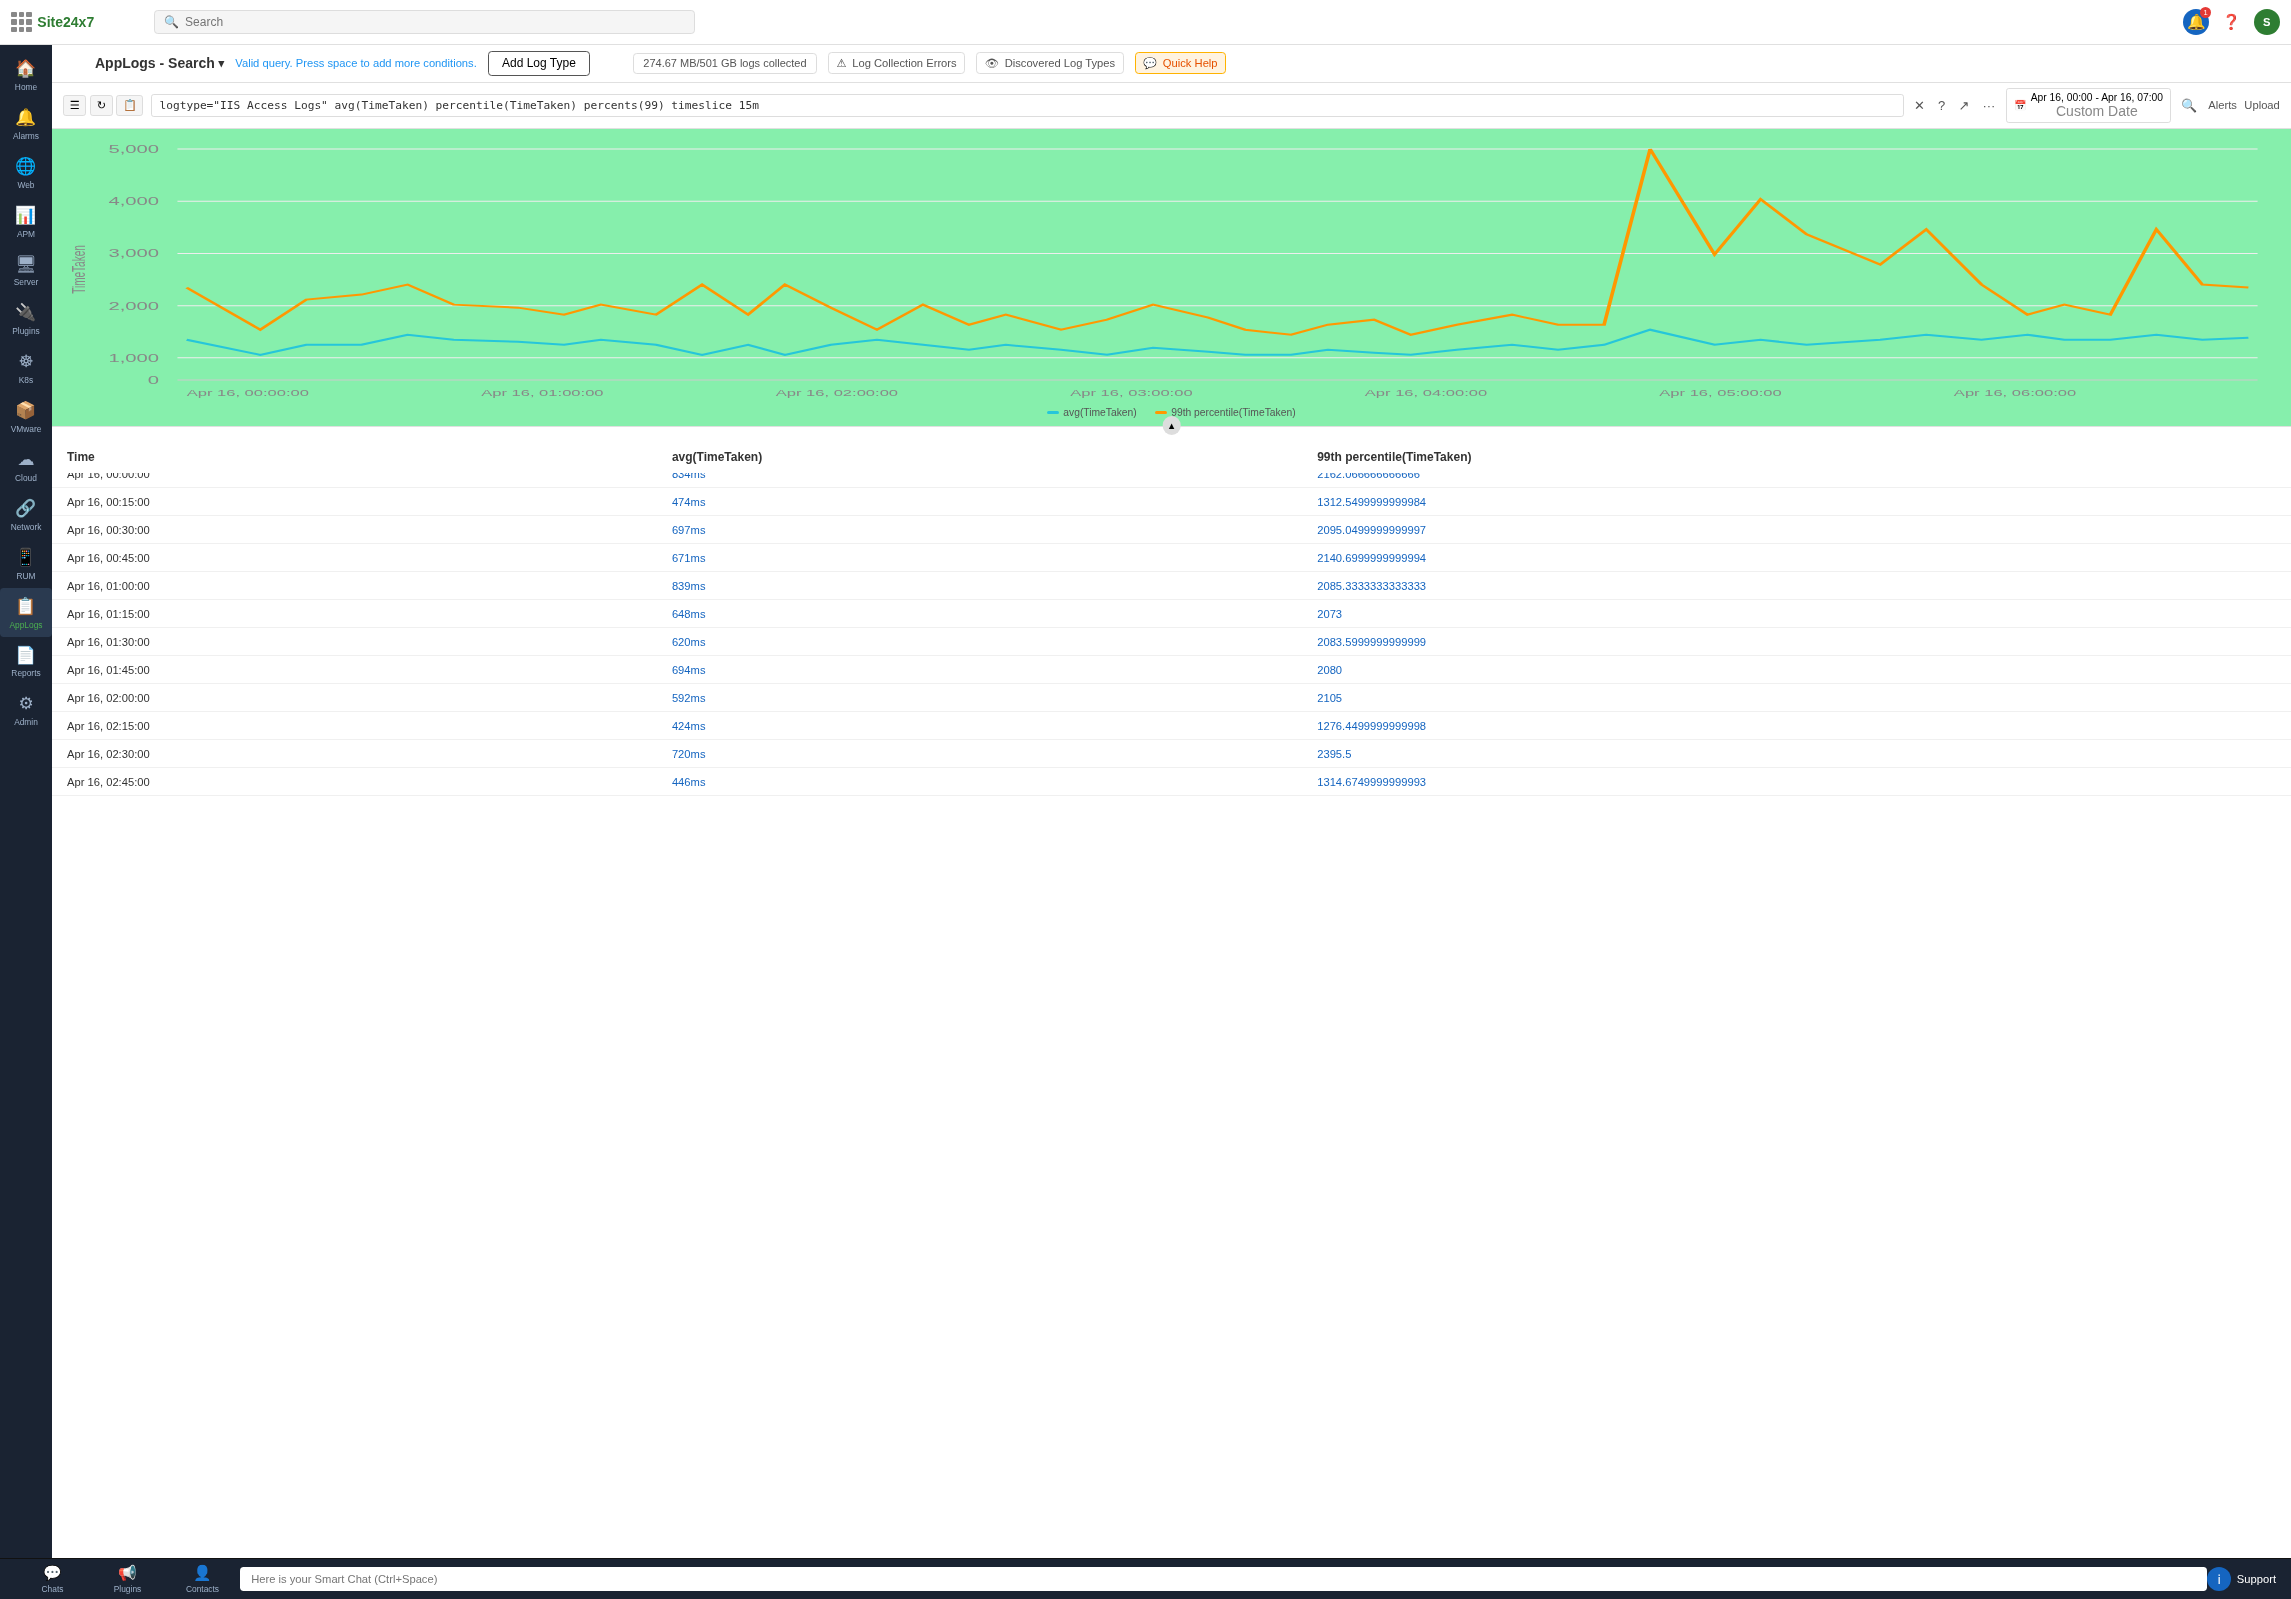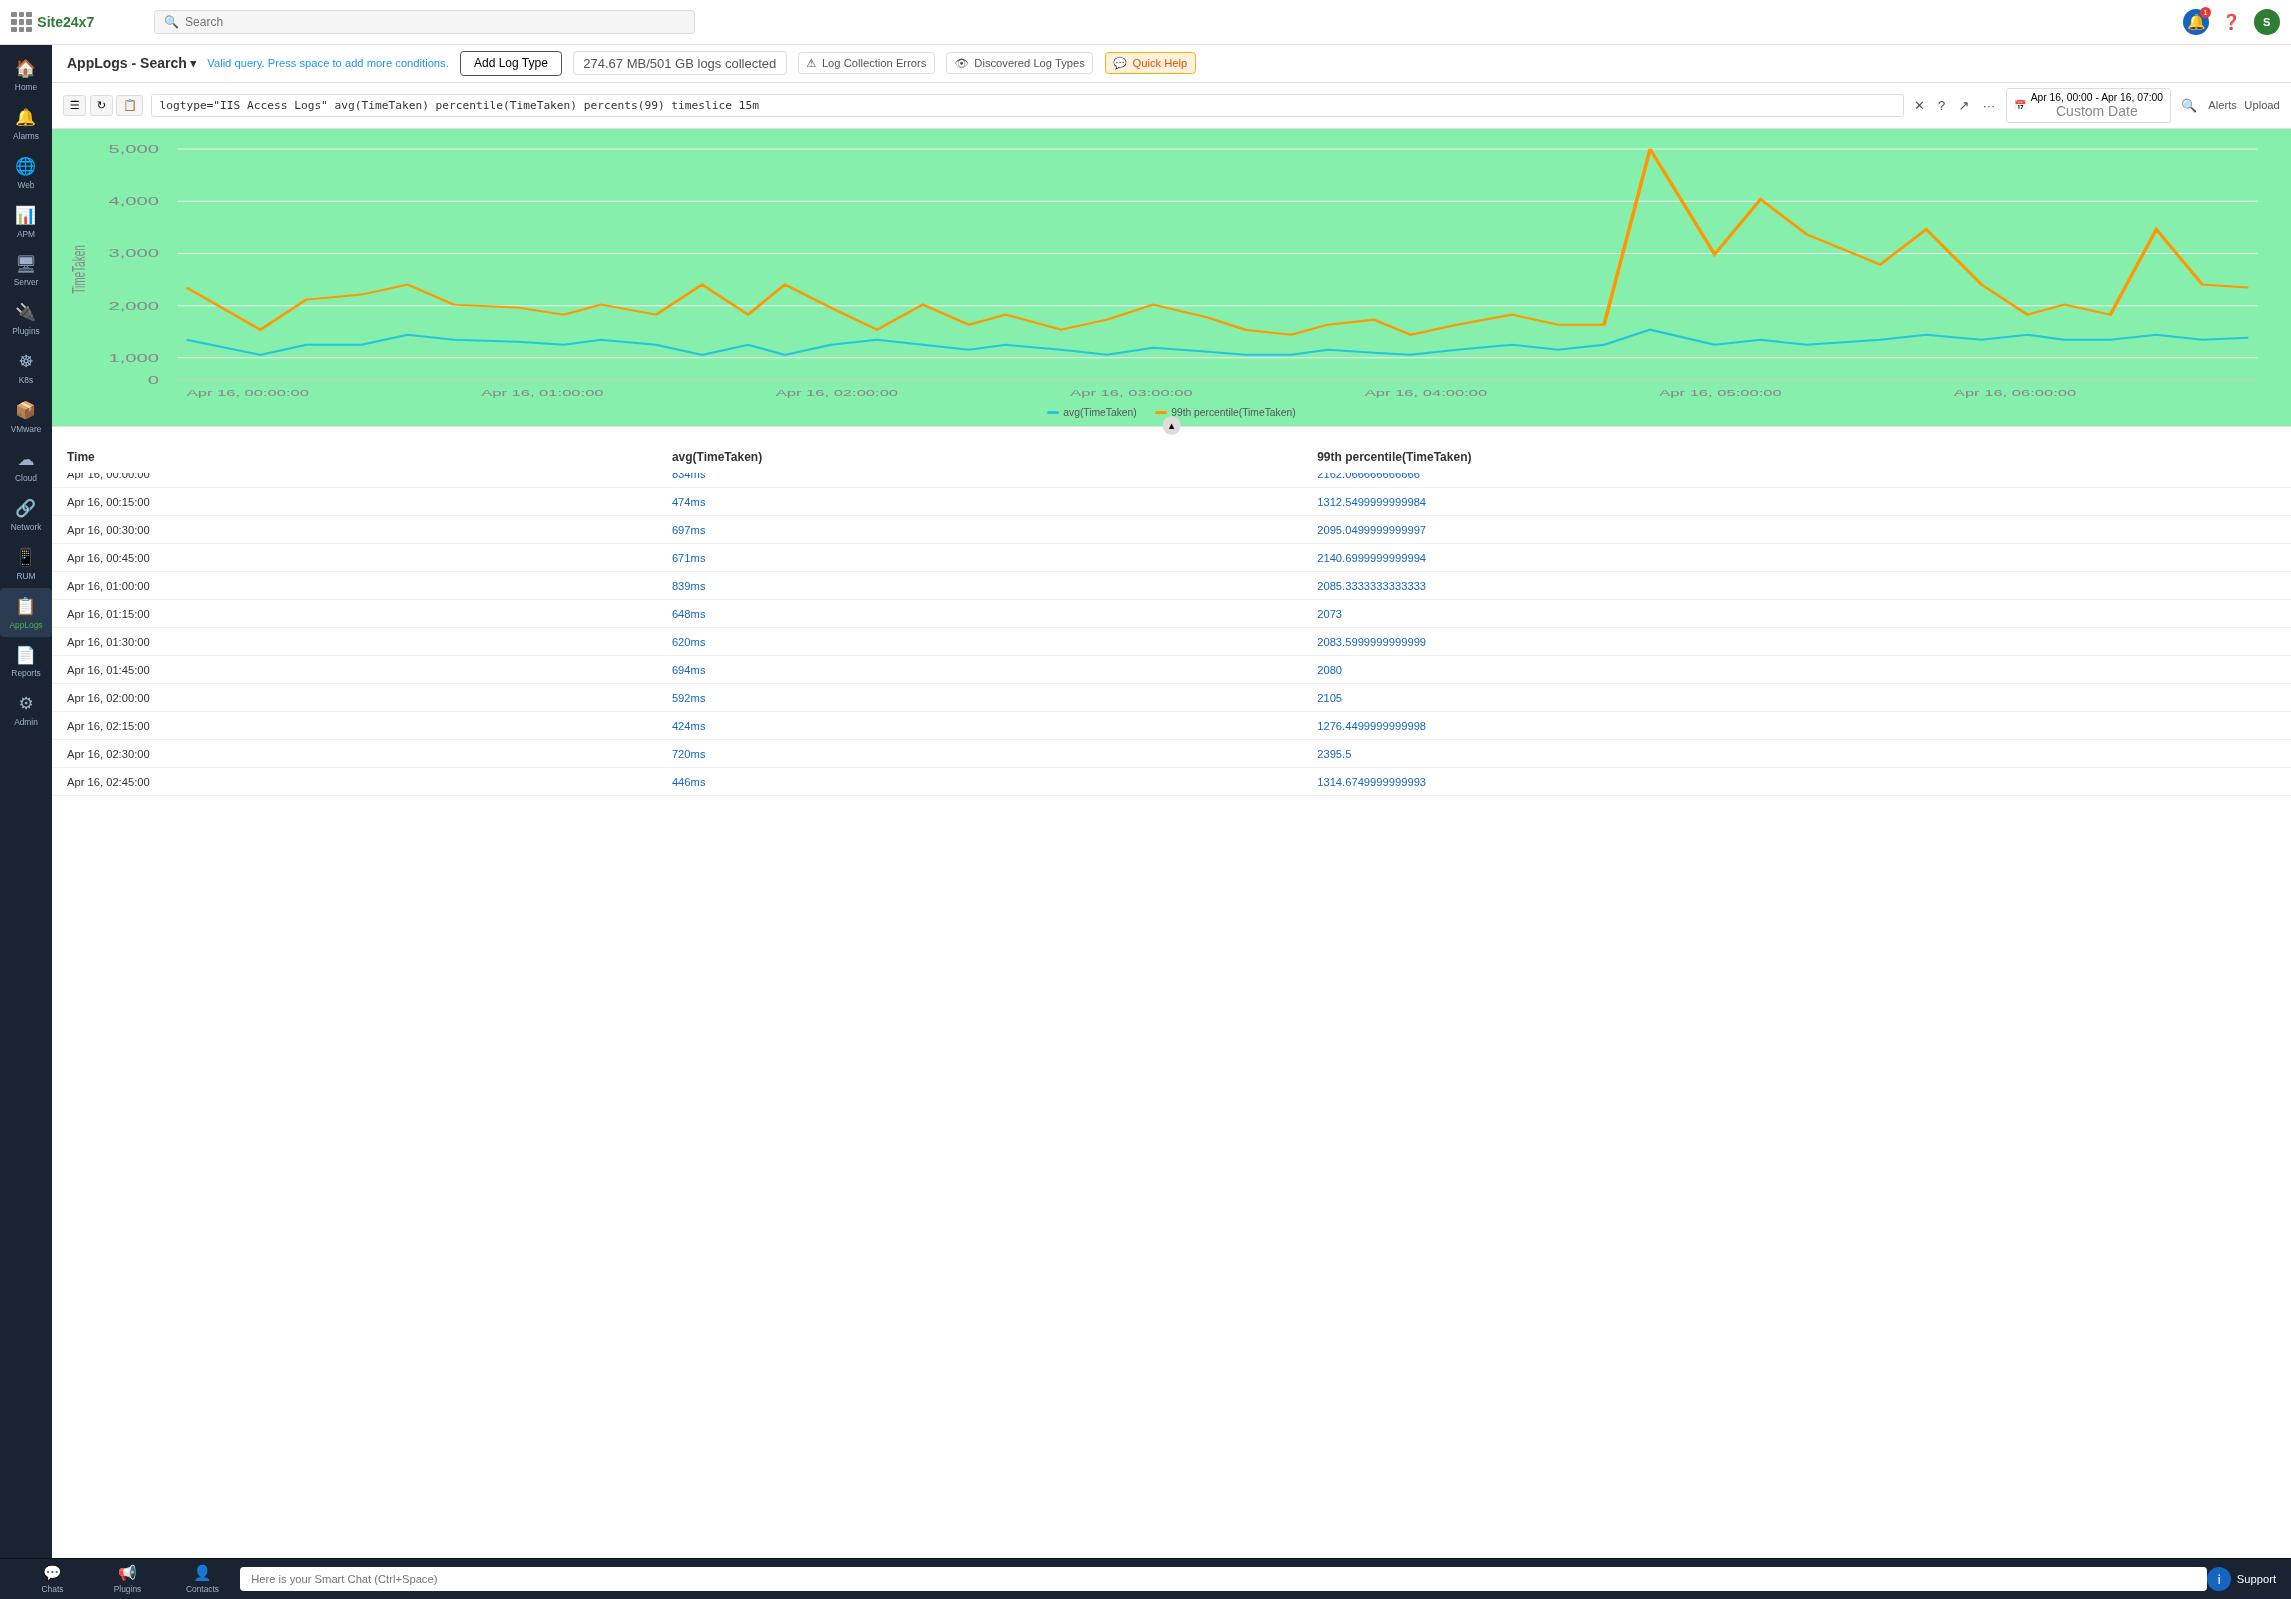--- a/index.html
+++ b/index.html
@@ -27,24 +27,24 @@
     .sidebar-item { display: flex; flex-direction: column; align-items: center; justify-content: center; width: 100%; padding: 7.5px 3.7px; cursor: pointer; color: #9db0c8; font-size: 8.4px; gap: 2.8px; border-radius: 3.7px; transition: background 0.15s; min-height: 47px; }
     .sidebar-item.active { background: #2a3a50; color: #4caf50; }
     .sidebar-item .si-icon { font-size: 17px; }
     .sidebar-item .si-label { font-size: 8.4px; text-align: right; line-height: 1.2; }
 
     
     .main { flex: 1; display: flex; flex-direction: column; overflow: hidden; }
 
     
     .sec-header { display: flex; align-items: center; background: #fff; border-bottom: 0.9px solid #e0e0e0; padding: 5.6px 15px; gap: 11.2px; flex-shrink: 0; }
-    .page-title { font-size: 14px; font-weight: 600; color: #333; display: flex; align-items: center; gap: 3.7px; }
+    .page-title { font-size: 14px; font-weight: 600; color: #333; display: flex; align-items: center; gap: 3.7px; margin-left: 28px; }
     .valid-query { color: #2196f3; font-size: 11.2px; }
     .add-log-btn { background: #fff; border: 0.9px solid #555; border-radius: 3.7px; padding: 4.7px 13px; font-size: 12px; cursor: pointer; font-weight: 500; }
-    .storage-info { font-size: 13px; color: #555; border: 0.9px solid #ddd; border-radius: 3.7px; padding: 3.7px 9.3px; }
+    .storage-info { font-size: 11px; color: #555; border: 0.9px solid #ddd; border-radius: 3.7px; padding: 3.7px 9.3px; margin-left: 32px; }
     .header-action { display: flex; align-items: center; gap: 5.6px; font-size: 11.2px; color: #555; cursor: pointer; padding: 3.7px 7.5px; border: 0.9px solid #ddd; border-radius: 3.7px; }
     .header-action.quick-help { background: #fff3e0; border-color: #ffb300; color: #e65100; }
 
     
     .query-bar { display: flex; align-items: center; background: #fff; border-bottom: 0.9px solid #e0e0e0; padding: 5.6px 11.2px; gap: 7.5px; flex-shrink: 0; }
     .query-actions { display: flex; gap: 3.7px; }
     .q-btn { background: #f5f5f5; border: 0.9px solid #ddd; border-radius: 2.8px; padding: 2.8px 5.6px; cursor: pointer; font-size: 11.2px; }
     .query-input { flex: 1; background: #fff; border: 0.9px solid #ddd; border-radius: 2.8px; padding: 3.7px 7.5px; font-size: 11.2px; font-family: monospace; color: #333; }
     .query-right { display: flex; align-items: center; gap: 7.5px; }
     .datetime-picker { display: flex; align-items: center; gap: 3.7px; border: 0.9px solid #ddd; border-radius: 2.8px; padding: 2.8px 7.5px; font-size: 10.3px; cursor: pointer; }

